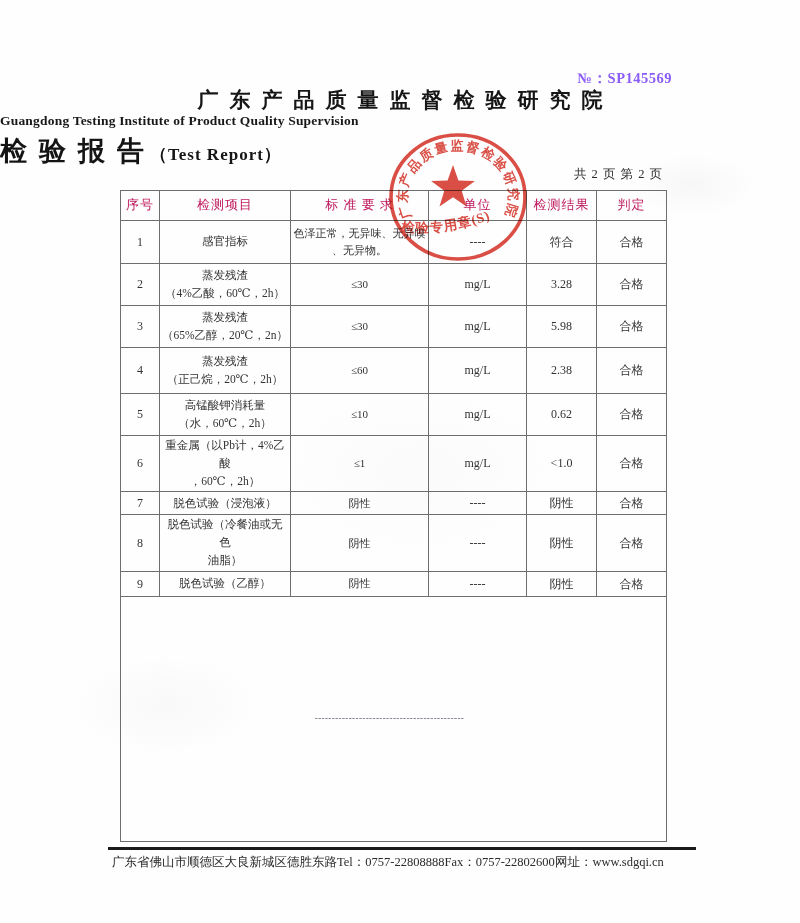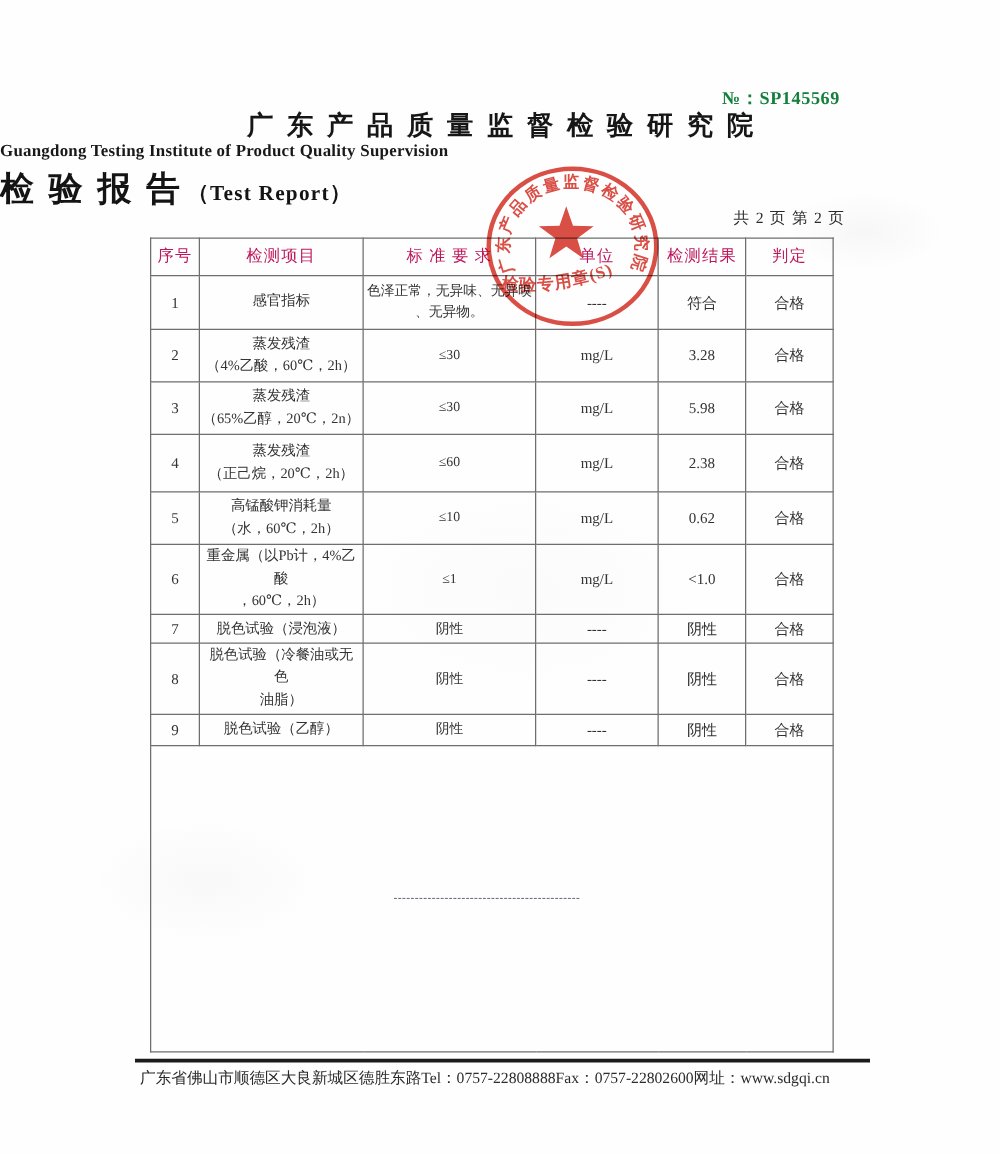--- a/index.html
+++ b/index.html
@@ -8,38 +8,38 @@
     background:#fefefe;
     background-image:
       radial-gradient(ellipse 90px 45px at 692px 185px, rgba(110,110,110,.05), transparent 70%),
       radial-gradient(ellipse 130px 70px at 165px 705px, rgba(110,110,110,.04), transparent 70%),
       radial-gradient(ellipse 200px 120px at 420px 470px, rgba(120,120,120,.025), transparent 70%);
     font-family:"Liberation Serif","DejaVu Serif",serif;
     color:#2e2e2e;
   }
   .report-no{
     position:absolute;top:69px;right:128px;
-    font-size:14.5px;font-weight:bold;color:#15803d;letter-spacing:.5px;
+    font-size:14.5px;font-weight:bold;color:#8b5cf6;letter-spacing:.5px;
   }
   .institute-cn{
     position:absolute;top:86px;left:0;width:100%;text-align:center;
     font-size:21px;font-weight:bold;color:#161616;letter-spacing:11px;text-indent:11px;
   }
   .institute-en{
     position:absolute;top:113px;left:0;width:100%;text-align:left;
     font-size:13.5px;font-weight:bold;color:#181818;letter-spacing:.2px;
   }
   .report-title{
     position:absolute;top:133px;left:0;width:100%;text-align:left;
     font-size:27px;font-weight:bold;color:#141414;
   }
   .report-title .cn{letter-spacing:12px;text-indent:12px;}
   .report-title .en{font-size:17px;letter-spacing:1px;margin-left:-6px;}
   .page-info{
-    position:absolute;top:166px;right:124px;
+    position:absolute;top:166px;right:137px;
     font-size:12.5px;color:#2b2b2b;letter-spacing:1px;
   }
   .test-table{
     position:absolute;left:120px;top:190px;width:546px;
     border-collapse:collapse;table-layout:fixed;
   }
   .test-table th,.test-table td{
     border:1px solid #6e6e6e;
     text-align:center;vertical-align:middle;
     font-weight:normal;font-size:12px;color:#333;

